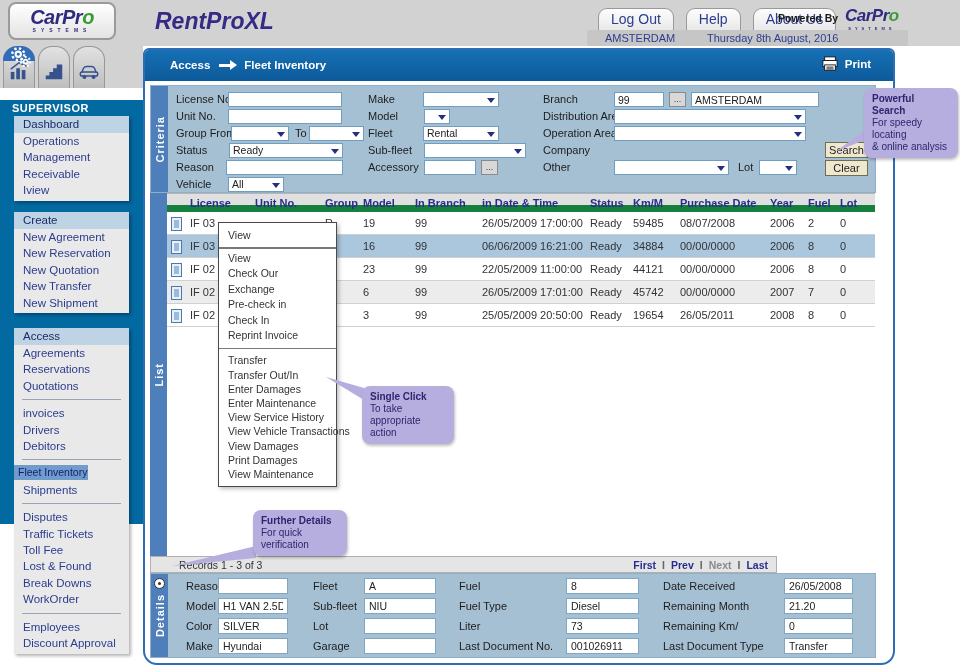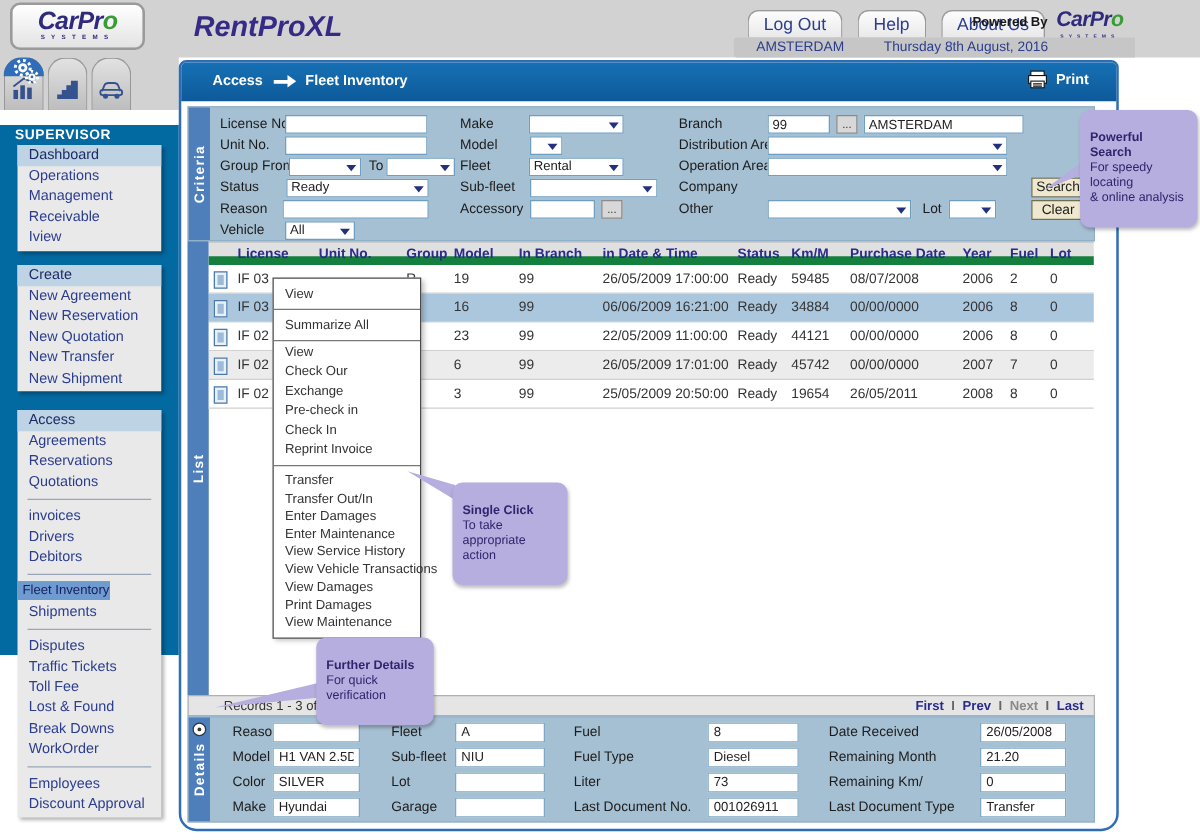--- a/index.html
+++ b/index.html
@@ -76,21 +76,21 @@
                 display:flex; align-items:center; justify-content:center; }
   .trow { position:absolute; left:22px; width:708px; height:23px; border-bottom:1px solid #d0d0d0; }
   .trow span { position:absolute; top:5px; font-size:11px; color:#333; }
   .row-icon { position:absolute; left:4px; top:4px; width:11px; height:14px; border:1px solid #4a79ad; background:#e8f0f8; }
   .row-icon i { position:absolute; left:2px; top:2px; width:5px; height:8px; background:#9dbbd8; }
   .c-lic{left:23px}.c-unit{left:88px}.c-grp{left:158px}.c-mdl{left:196px}.c-brn{left:248px}.c-dt{left:315px}
   .c-st{left:423px}.c-km{left:466px}.c-pd{left:513px}.c-yr{left:603px}.c-fl{left:641px}.c-lot{left:673px}
   .r-white{background:#fff}.r-gray{background:#ececec}.r-sel{background:#abc7de}
 
   
-  .records { position:absolute; left:5px; top:506px; width:726px; height:17px; background:#e5e5e5; border:1px solid #b0b0b0; }
+  .records { position:absolute; left:5px; top:506px; width:627px; height:17px; background:#e5e5e5; border:1px solid #b0b0b0; }
   .rec-txt { position:absolute; left:28px; top:2px; font-size:10.5px; color:#333; }
   .pager { position:absolute; right:8px; top:2px; font-size:10.5px; font-weight:bold; color:#2b2b8f; display:flex; gap:6px; }
   .pg-sep { color:#666; } .pg-dis { color:#8a8a8a; }
 
   
   .details { position:absolute; left:5px; top:523px; width:726px; height:85px; background:#a6c0d3; border:1px solid #8fb0c8; }
   .dlab { position:absolute; font-size:11px; color:#1c1c1c; line-height:16px; }
   .dinp { position:absolute; height:16px; background:#fff; border:1px solid #7fa7c5; font-size:10.5px; color:#222;
           font-family:"Liberation Sans",sans-serif; padding:0 4px; }
   .strip-btn { position:absolute; left:3px; top:4px; width:11px; height:11px; border-radius:50%; background:#fff;
@@ -100,21 +100,21 @@
   
   .ctx-menu { position:absolute; left:218px; top:222px; width:119px; background:#fff; border:1px solid #4a4a4a;
               box-shadow:2px 2px 4px rgba(0,0,0,0.25); z-index:40; }
   .ctx-menu .mi { font-size:10.5px; color:#333; padding-left:9px; white-space:nowrap; }
   .ms1 .mi { line-height:24px; } .ms2 .mi { line-height:24px; }
   .ms3 { padding:2px 0 5px; } .ms3 .mi { line-height:15.4px; }
   .ms4 { padding:4px 0 5px; } .ms4 .mi { line-height:14.2px; }
   .msep { border-top:1px solid #777; }
 
   
-  .callout { position:absolute; background:#b6aede; border-radius:8px; padding:17px 8px; z-index:50;
+  .callout { position:absolute; background:#b6aede; border-radius:8px; padding:5px 8px; z-index:50;
              box-shadow:1px 2px 3px rgba(0,0,0,0.25); }
   .co-title { font-size:10px; font-weight:bold; color:#2f256e; line-height:12px; }
   .co-line { font-size:10px; color:#2f256e; line-height:12px; }
   .tail { position:absolute; z-index:49; }
 </style>
 </head>
 <body>
 
 <div class="screen">
 
@@ -472,23 +472,20 @@
       <span class="dlab" style="left:512px;top:64px">Last Document Type</span>
       <input class="dinp" style="left: 633px; top: 64px; width: 69px;" value="Transfer">
     </div>
   </div>
 
   <div class="ctx-menu">
     <div class="ms1">
         <div class="mi">View</div>
       </div>
     <div class="msep"></div>
-    <div class="ms2">
-        <div class="mi">Summarize All</div>
-      </div>
     <div class="msep"></div>
     <div class="ms3">
       <div class="mi">View</div>
       <div class="mi">Check Our</div>
       <div class="mi">Exchange</div>
       <div class="mi">Pre-check in</div>
       <div class="mi">Check In</div>
       <div class="mi">Reprint Invoice</div>
     </div>
     <div class="msep"></div>

